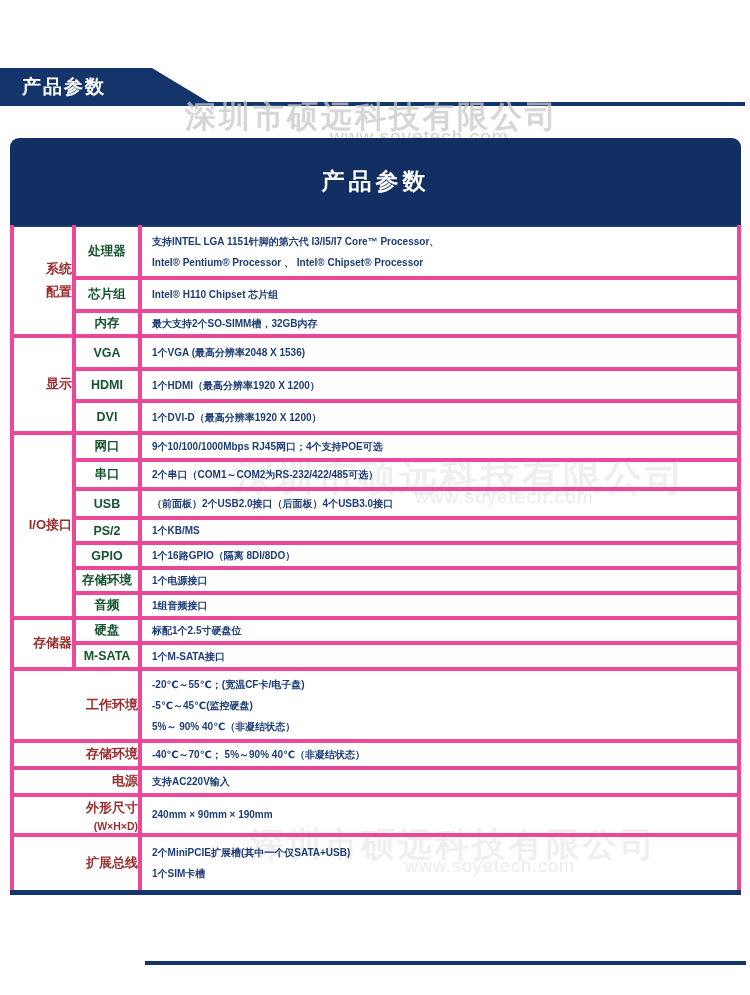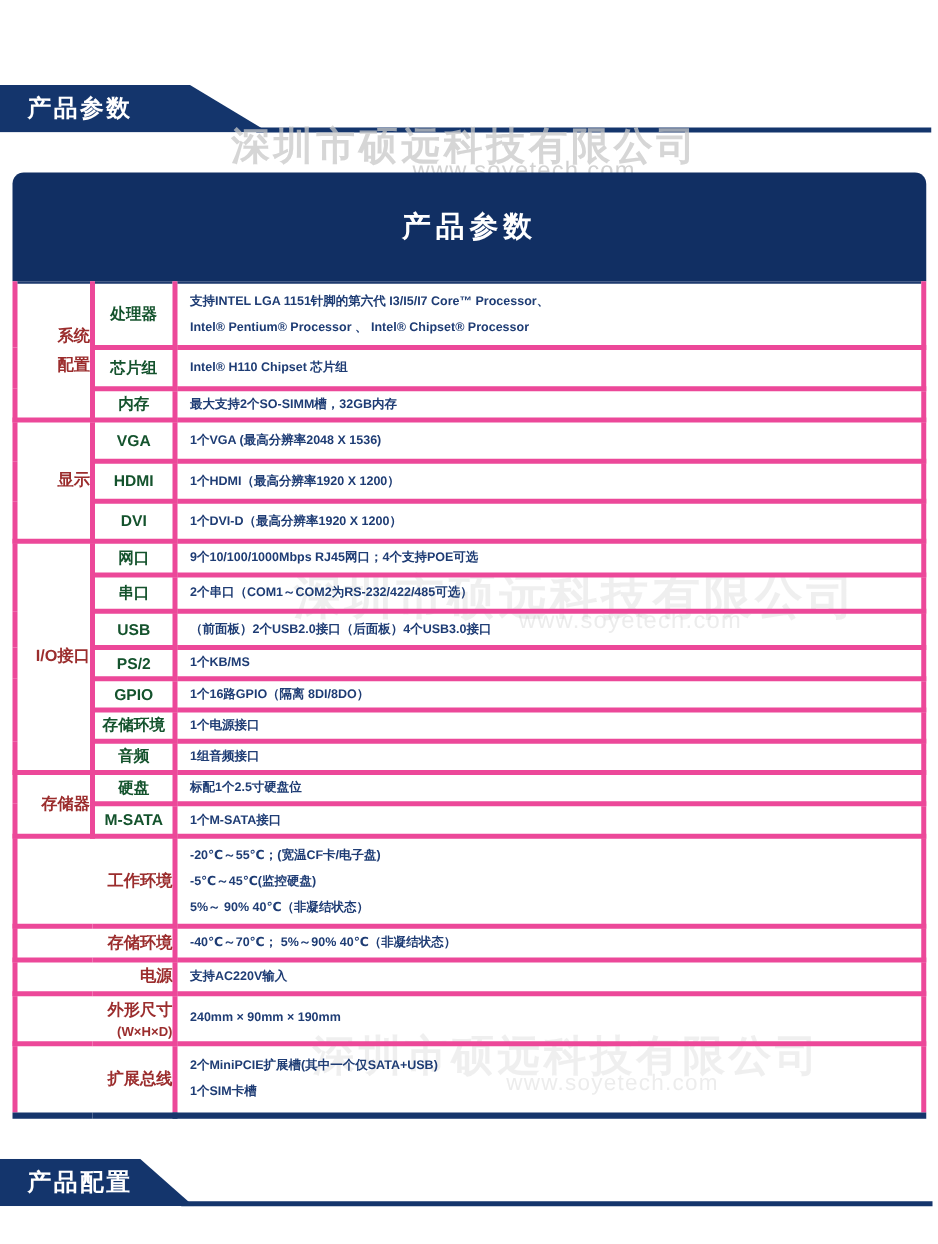--- a/index.html
+++ b/index.html
@@ -234,17 +234,14 @@
         <div class="line">2个MiniPCIE扩展槽(其中一个仅SATA+USB)</div>
         <div class="line">1个SIM卡槽</div>
       </td>
     </tr>
 
     </tbody>
   </table>
 </div>
 
 <div class="banner banner-bottom">
-  <div class="tab">
-    <span>产品配置</span>
-  </div>
   <div class="line"></div>
 </div>
 
 </body></html>

